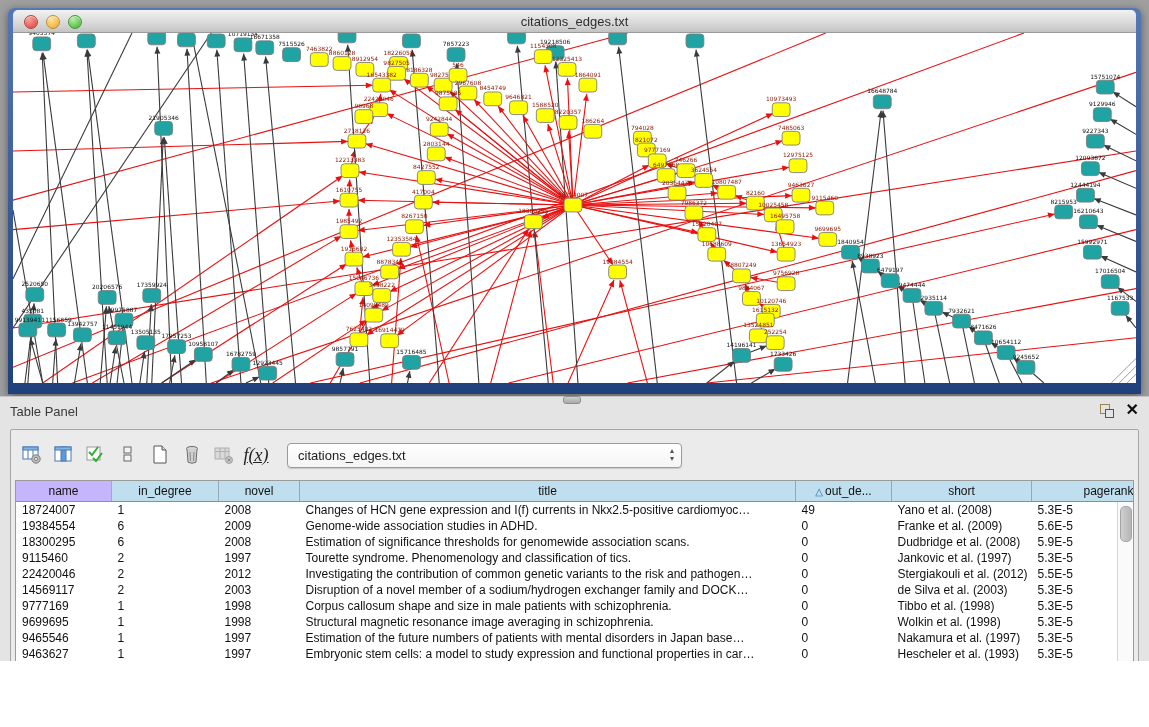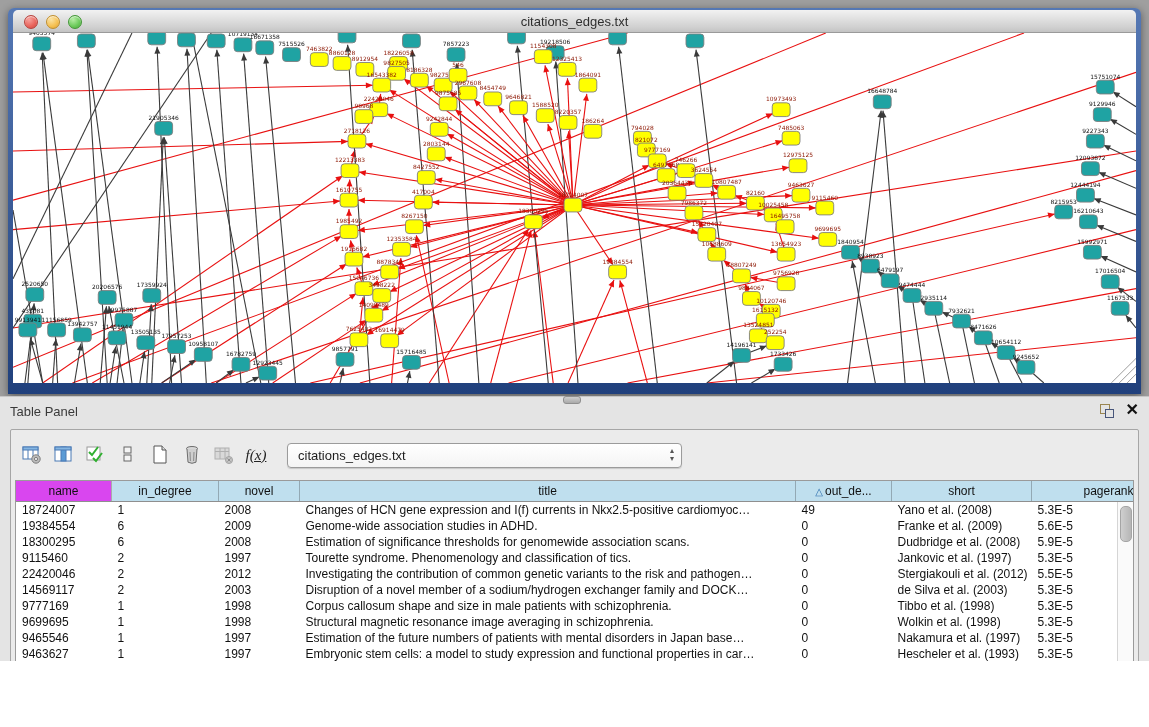--- a/index.html
+++ b/index.html
@@ -32,34 +32,34 @@
   .float-icon{position:relative;width:15px;height:15px;}
   .float-icon .sq1{position:absolute;left:1px;top:1px;width:8px;height:8px;border:1.5px solid #9a8550;}
   .float-icon .sq2{position:absolute;right:0px;bottom:0px;width:7px;height:7px;border:1.5px solid #47557a;background:#e4e4e4;}
   .close-x{font-size:16px;font-weight:bold;color:#111;line-height:16px;cursor:default;}
   .content-box{position:absolute;left:10px;right:10px;top:32px;height:240px;
       background:#ebebeb;border:1px solid #a6a6a6;border-radius:2px;}
   .toolbar{position:absolute;left:6px;top:4px;right:6px;height:42px;display:flex;align-items:center;}
   .tb-btn{width:30px;height:32px;border:none;background:transparent;display:flex;
       align-items:center;justify-content:center;padding:0;margin-right:2px;}
   .tb-btn svg{display:block;}
-  .fx-label{font-family:"Liberation Serif",serif;font-style:italic;font-size:15px;color:#222;text-decoration:underline;}
+  .fx-label{font-family:"Liberation Serif",serif;font-style:italic;font-size:18px;color:#222;text-decoration:underline;}
   .combo{position:relative;margin-left:14px;width:393px;height:23px;border:1px solid #9b9b9b;border-radius:4px;
       background:linear-gradient(#ffffff,#f4f4f4);box-shadow:0 1px 1px rgba(0,0,0,.15);}
   .combo-value{position:absolute;left:10px;top:4px;font-size:13px;color:#1d1d1d;}
   .combo-stepper{position:absolute;right:7px;top:3px;display:flex;flex-direction:column;line-height:8px;
       font-size:8px;color:#555;}
   
   .grid{position:absolute;left:4px;right:4px;top:50px;bottom:4px;background:#ffffff;
       border:1px solid #9a9a9a;overflow:hidden;}
   table.tbl{border-collapse:collapse;table-layout:fixed;width:1121px;font-size:12px;color:#111;}
   table.tbl th{height:20px;font-weight:normal;text-align:center;
       background:#bfdfee;border-right:1px solid #93a9b4;border-bottom:1px solid #8f8f8f;
       overflow:hidden;white-space:nowrap;padding:0 3px;}
-  table.tbl th.first{background:#d946ef;border-right:1px solid #aaaaaa;}
+  table.tbl th.first{background:#c4b5fd;border-right:1px solid #aaaaaa;}
   table.tbl td{height:16px;padding:0 0 0 6px;overflow:hidden;white-space:nowrap;
       border:none;line-height:16px;}
   .sort-tri{color:#2d6fae;font-size:10px;margin-right:2px;}
   .vscroll{position:absolute;top:21px;right:0;width:15px;bottom:0;background:#fafafa;border-left:1px solid #d5d5d5;}
   .vthumb{position:absolute;left:2px;top:4px;width:10px;height:34px;border-radius:5px;
       background:linear-gradient(90deg,#cfcfcf,#b6b6b6);border:1px solid #a5a5a5;}
   
   .tabsbar{position:absolute;left:0;right:0;top:274px;height:30px;display:flex;justify-content:center;align-items:center;}
   .seg{display:flex;border:1px solid #9a9a9a;border-radius:5px;overflow:hidden;
       box-shadow:0 1px 1px rgba(255,255,255,.8);}

